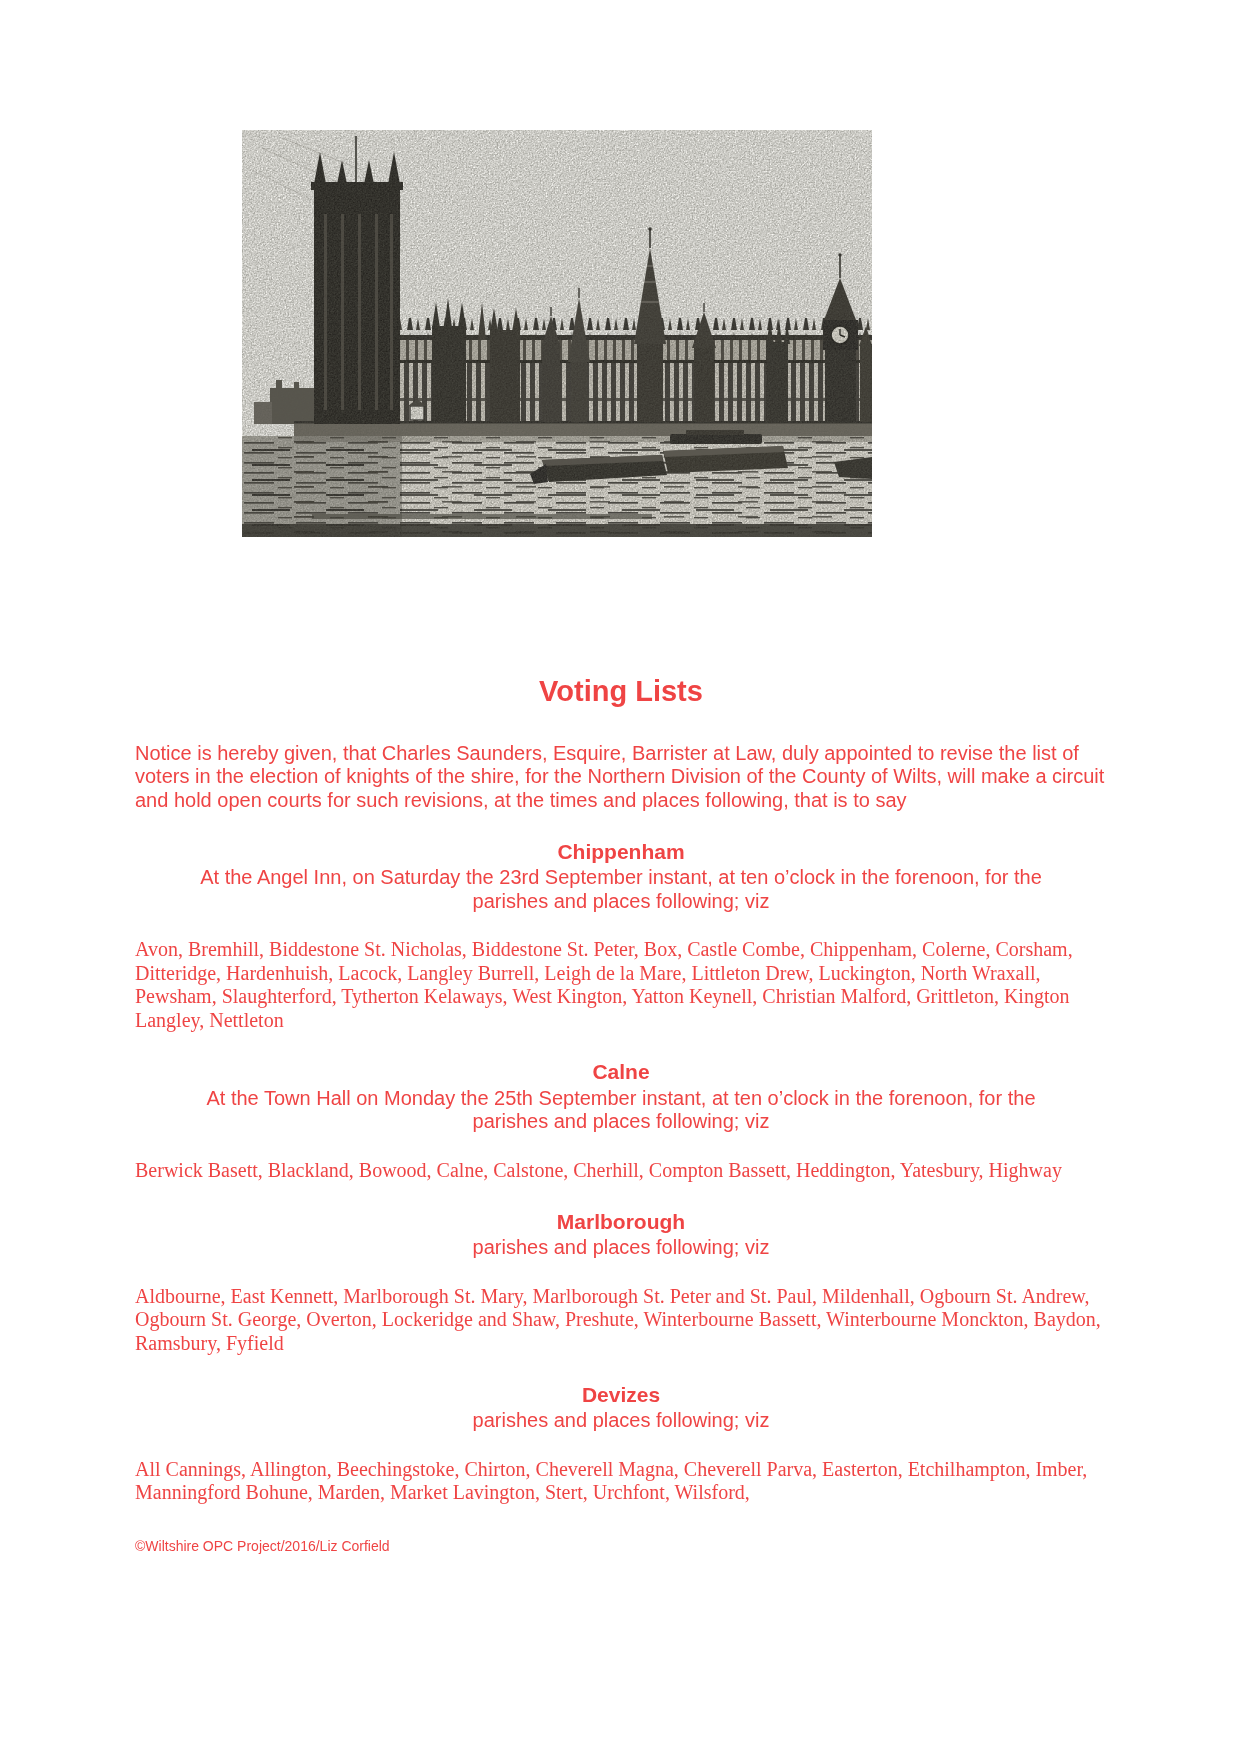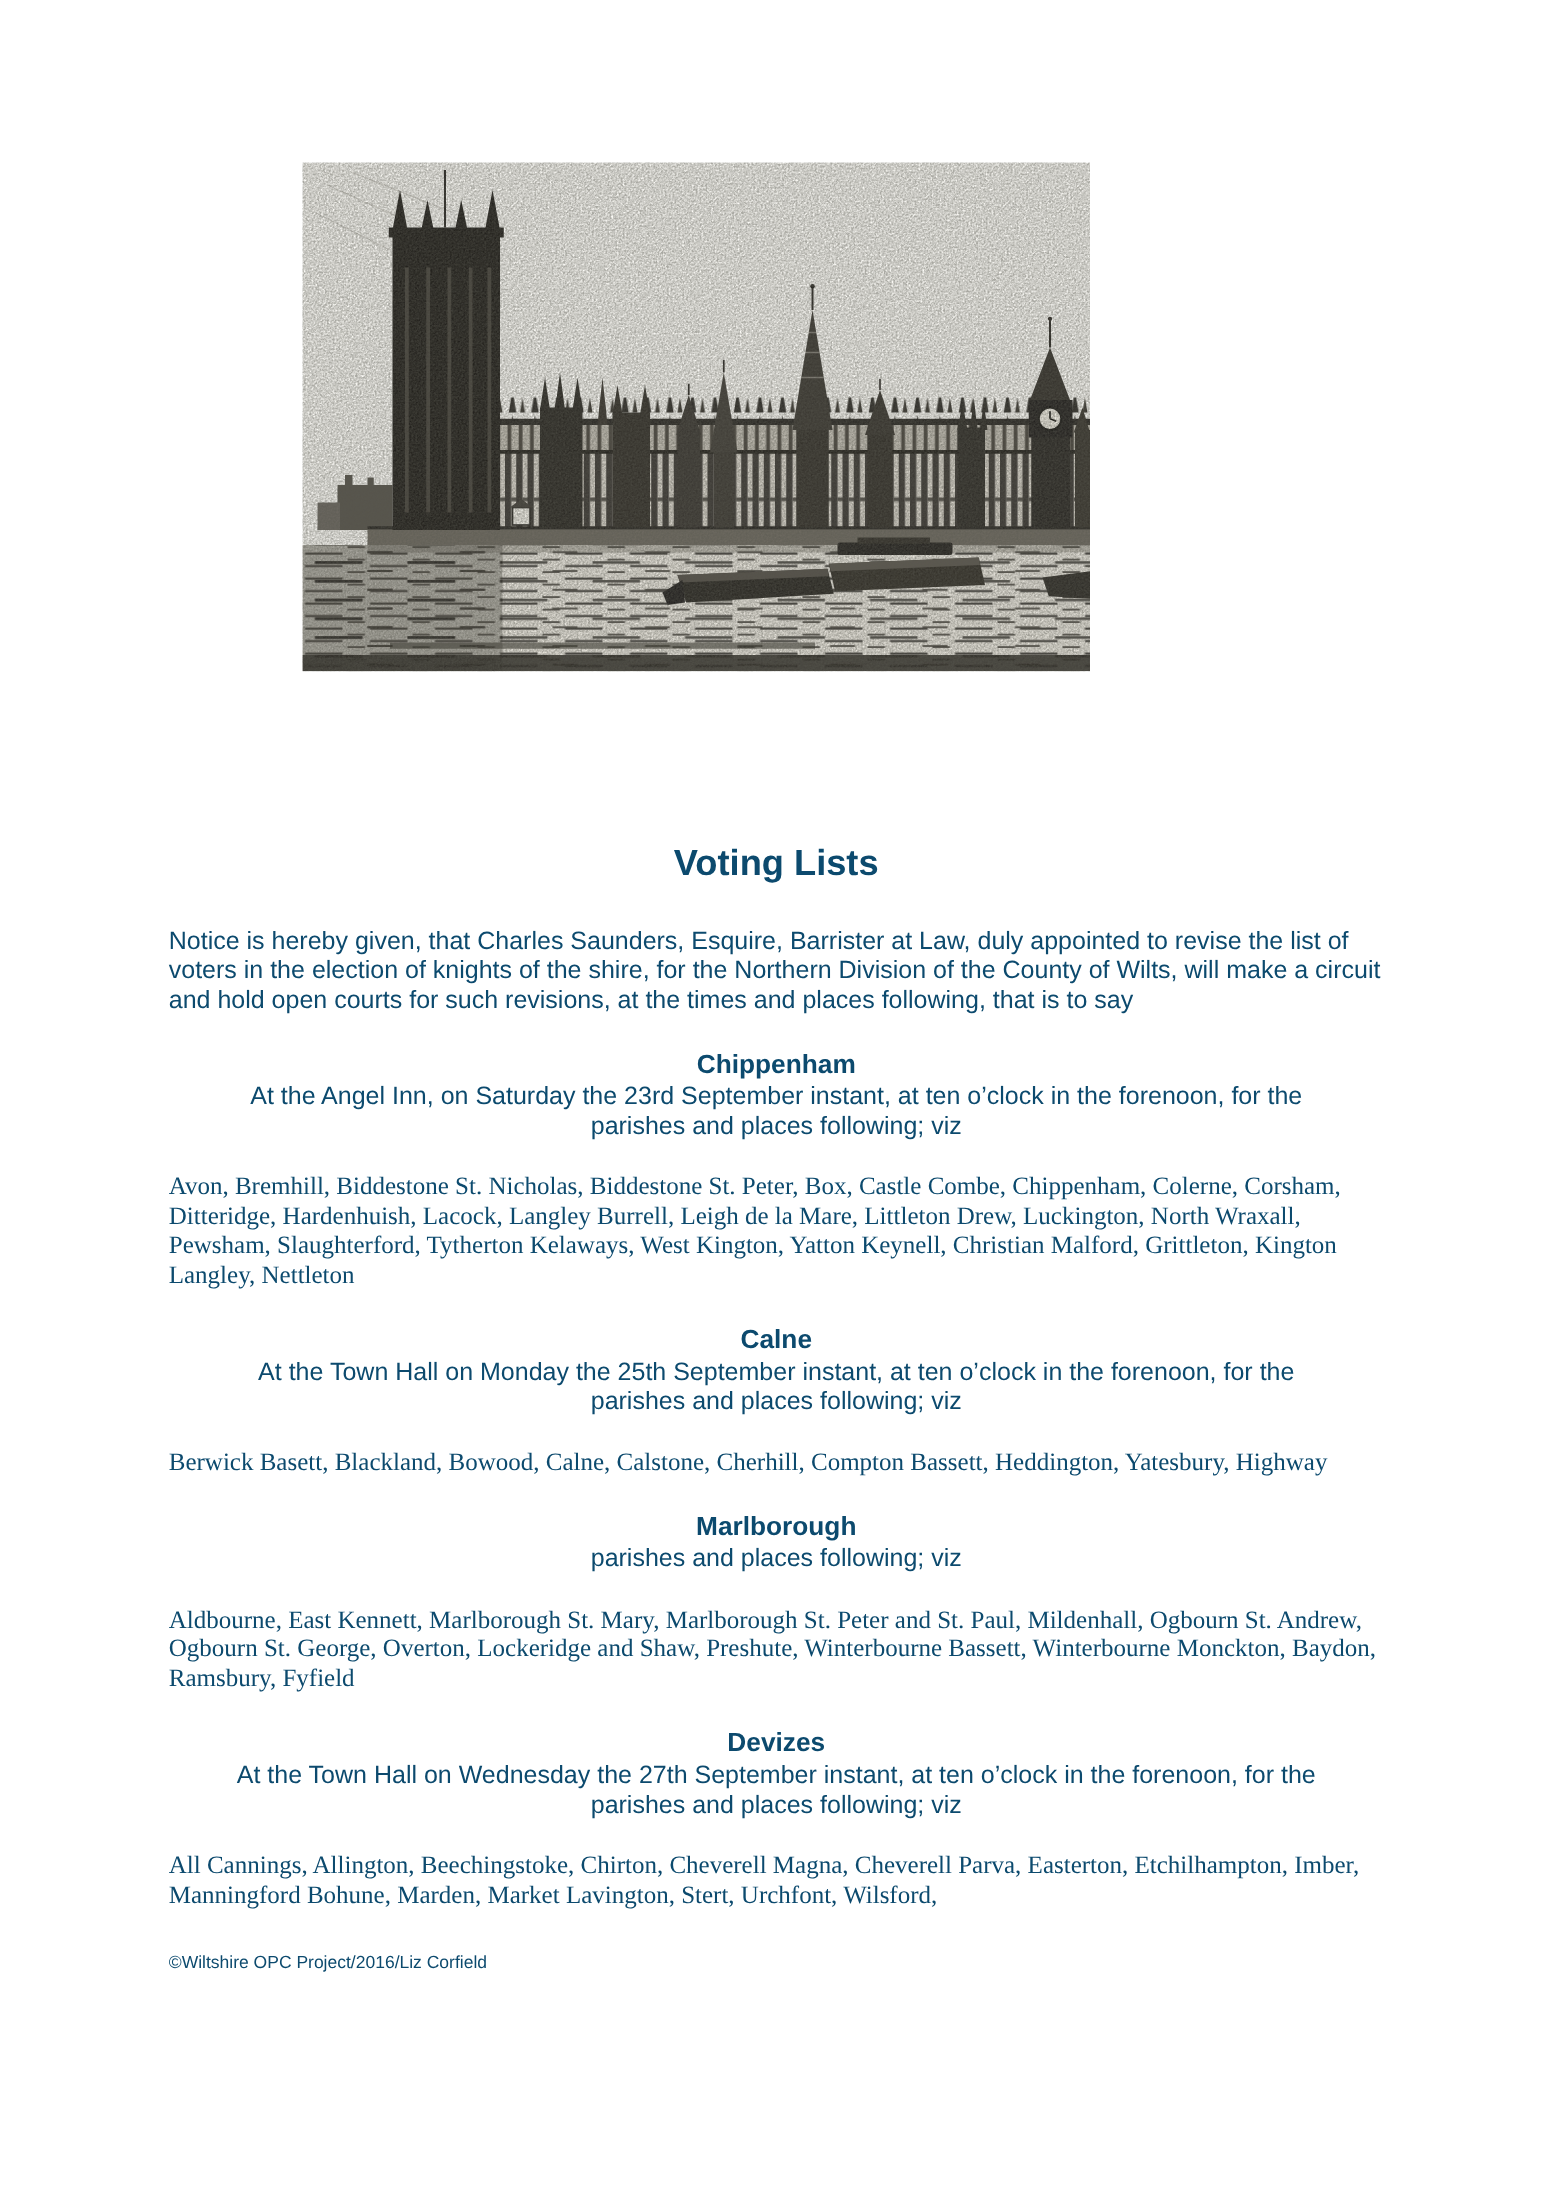--- a/index.html
+++ b/index.html
@@ -6,21 +6,21 @@
     margin: 0;
     padding: 0;
     background: #ffffff;
   }
   .page {
     position: relative;
     width: 1240px;
     height: 1754px;
     background: #ffffff;
     font-family: "Liberation Sans", "DejaVu Sans", sans-serif;
-    color: #0c4a6e;
+    color: #ef4444;
     overflow: hidden;
   }
   .figure {
     position: absolute;
     left: 242px;
     top: 130px;
     width: 630px;
     height: 407px;
     margin: 0;
   }
@@ -265,21 +265,20 @@
     <h2 class="section-title">Marlborough</h2>
     <p class="section-venue">
       <span>parishes and places following; viz</span>
     </p>
     <p class="section-parishes">Aldbourne, East Kennett, Marlborough St. Mary, Marlborough St. Peter and St. Paul, Mildenhall, Ogbourn St. Andrew, Ogbourn St. George, Overton, Lockeridge and Shaw, Preshute, Winterbourne Bassett, Winterbourne Monckton, Baydon, Ramsbury, Fyfield</p>
   </section>
 
   <section class="venue-section">
     <h2 class="section-title">Devizes</h2>
     <p class="section-venue">
-      <span>At the Town Hall on Wednesday the 27th September instant, at ten o’clock in the forenoon, for the</span>
       <span>parishes and places following; viz</span>
     </p>
     <p class="section-parishes">All Cannings, Allington, Beechingstoke, Chirton, Cheverell Magna, Cheverell Parva, Easterton, Etchilhampton, Imber, Manningford Bohune, Marden, Market Lavington, Stert, Urchfont, Wilsford,</p>
   </section>
 </div>
 
     <p class="footer">©Wiltshire OPC Project/2016/Liz Corfield</p>
   </div>
 </div>
 

